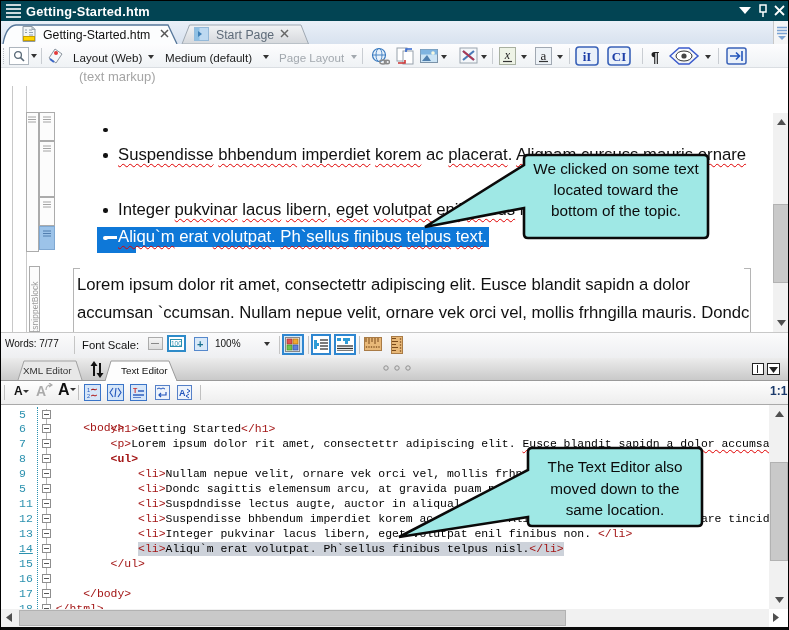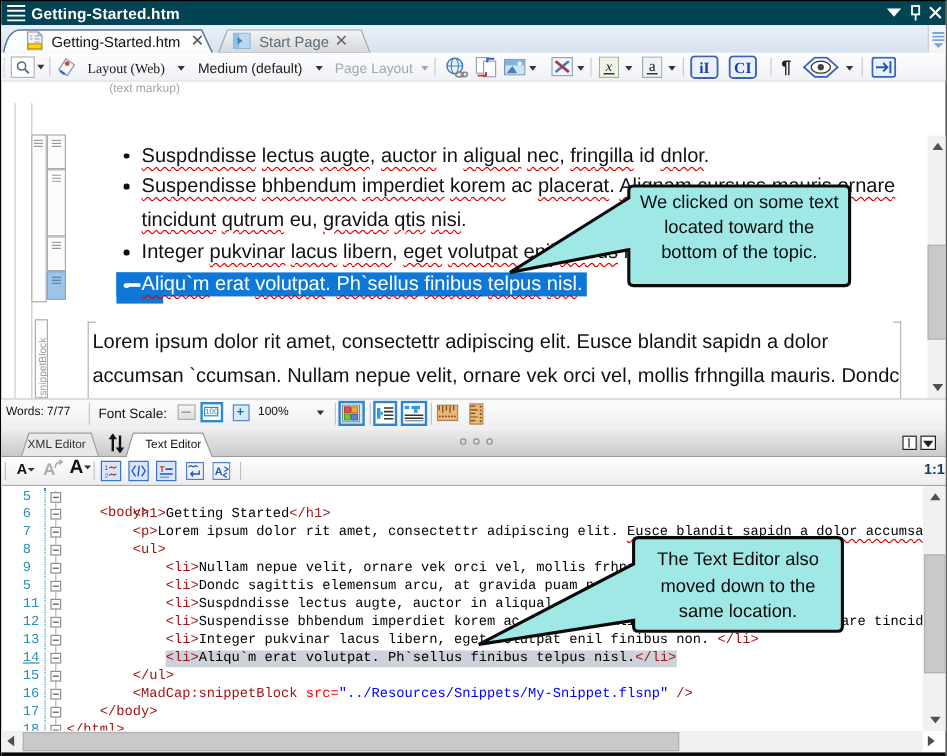--- a/index.html
+++ b/index.html
@@ -9,21 +9,21 @@
 #titlebar{position:absolute;left:0;top:0;width:789px;height:21px;background:#024453;border-top:1px solid #000;box-sizing:border-box;}
 #titletext{position:absolute;left:25px;top:4px;color:#fff;font-size:12.8px;font-weight:bold;letter-spacing:0.2px;}
 
 #tabbar{position:absolute;left:0;top:21px;width:789px;height:23px;background:linear-gradient(#EAF0F8,#D8E2EF);}
 
 #toolbar{position:absolute;left:0;top:44px;width:789px;height:24px;background:linear-gradient(#FDFDFE,#EFF2F5);border-bottom:1px solid #DADEE2;box-sizing:border-box;}
 .tsep{position:absolute;top:48px;width:1px;height:16px;background:#C9CDD2;}
 .tbtext{position:absolute;top:50.5px;font-size:11.6px;color:#1a1a1a;}
 .darr{position:absolute;width:0;height:0;border-left:3.5px solid transparent;border-right:3.5px solid transparent;border-top:4px solid #333;}
 
-#textmarkup{position:absolute;left:90px;top:69px;font-size:10px;color:#A5A5A5;}
+#textmarkup{position:absolute;left:78px;top:69px;font-size:13px;color:#A5A5A5;}
 .docline{position:absolute;font-size:16.7px;color:#111;white-space:pre;}
 .sq{text-decoration:underline wavy #E00000 1px;text-underline-offset:2.5px;}
 .csq{text-decoration:underline wavy #E00000 1px;text-underline-offset:2px;text-decoration-skip-ink:none;}
 .bullet{position:absolute;width:4.5px;height:4.5px;border-radius:50%;background:#111;}
 
 .codeline{position:absolute;left:0px;font-family:"Liberation Mono",monospace;font-size:11.45px;line-height:15px;height:15px;white-space:pre;color:#000;}
 .tag{color:#A31515;}
 .attr{color:#FF0000;}
 .str{color:#0000FF;}
 .lnum{position:absolute;left:18px;font-family:"Liberation Mono",monospace;font-size:11.5px;line-height:15px;color:#2B91AF;}
@@ -136,21 +136,21 @@
       <line x1="7.6" y1="7.6" x2="11" y2="11" stroke="#5A6A78" stroke-width="1.6"></line>
     </svg>
   <div class="darr" style="left:30px;top:54px;"></div>
   <div class="tsep" style="left:40px;"></div>
 
   <svg class="abs" style="left:46px;top:48px" width="17" height="16" viewBox="0 0 17 16">
     <path d="M2,10 L8,1 L15,6 L9,15 Z" fill="#F6F8FA" stroke="#8A949E" stroke-width="1"></path>
     <circle cx="9" cy="5" r="2" fill="#E23A3A"></circle>
     <path d="M3,11 L7,14" stroke="#3A66C8" stroke-width="2"></path>
   </svg>
-  <div class="tbtext" style="left:72px;font-family:Liberation Serif, serif;">Layout (Web)</div>
+  <div class="tbtext" style="left:72px;">Layout (Web)</div>
   <div class="darr" style="left:147px;top:55px;"></div>
   <div class="tbtext" style="left:164px;">Medium (default)</div>
   <div class="darr" style="left:262px;top:55px;"></div>
   <div class="tbtext" style="left:278px;color:#A2A8AE;">Page Layout</div>
   <div class="darr" style="left:350px;top:55px;border-top-color:#A2A8AE;"></div>
   <div class="tsep" style="left:361px;"></div>
 
   <svg class="abs" style="left:369px;top:47px" width="20" height="19" viewBox="0 0 20 19">
     <circle cx="9" cy="8" r="6.5" fill="#E8F2FB" stroke="#3A7ABF" stroke-width="1.2"></circle>
     <ellipse cx="9" cy="8" rx="3" ry="6.5" fill="none" stroke="#3A7ABF" stroke-width="0.9"></ellipse>
@@ -265,32 +265,30 @@
         <line x1="0" y1="6" x2="8" y2="6"></line>
       </g>
     </svg>
 
   <div class="abs" style="left:28px;top:266px;width:11px;height:66px;background:#FCFCFC;border:1px solid #ABABAB;box-sizing:border-box;"></div>
   <div class="abs" style="left:28px;top:266px;width:11px;height:66px;overflow:hidden;">
     <div style="position:absolute;left:1px;top:66px;transform-origin:0 0;transform:rotate(-90deg);font-size:8.5px;color:#9A9A9A;white-space:nowrap;">:snippetBlock</div>
   </div>
 
   <div class="bullet" style="left:102px;top:127.8px;"></div>
-  <div class="docline" style="left:117px;top:120px;"><span class="sq">Suspdndisse</span> <span class="sq">lectus</span> <span class="sq">augte</span>, <span class="sq">auctor</span> in <span class="sq">aligual</span> <span class="sq">nec</span>, <span class="sq">fringilla</span> id <span class="sq">dnlor</span>.</div>
   <div class="bullet" style="left:102px;top:153.2px;"></div>
   <div class="docline" style="left:117px;top:145.4px;"><span class="sq">Suspendisse</span> <span class="sq">bhbendum</span> <span class="sq">imperdiet</span> <span class="sq">korem</span> ac <span class="sq">placerat</span>. <span class="sq">Aliqnam</span> <span class="sq">cursuss</span> <span class="sq">mauris</span> <span class="sq">ornare</span></div>
-  <div class="docline" style="left:117px;top:172.9px;"><span class="sq">tincidunt</span> <span class="sq">qutrum</span> eu, <span class="sq">gravida</span> <span class="sq">qtis</span> <span class="sq">nisi</span>.</div>
   <div class="bullet" style="left:102px;top:208.2px;"></div>
   <div class="docline" style="left:117px;top:200.4px;">Integer <span class="sq">pukvinar</span> <span class="sq">lacus</span> <span class="sq">libern</span>, <span class="sq">eget</span> <span class="sq">volutpat</span> <span class="sq">enil</span> <span class="sq">finibus</span> non.</div>
 
   <div class="abs" style="left:96px;top:227px;width:392px;height:20px;background:#0E78D8;"></div>
   <div class="abs" style="left:96px;top:227px;width:39px;height:25.5px;background:#0E78D8;"></div>
   <div class="bullet" style="left:102px;top:235.8px;background:#fff;"></div>
   <div class="abs" style="left:104px;top:236.3px;width:12px;height:2.5px;background:#fff;"></div>
-  <div class="docline" style="left:117px;top:227.4px;color:#fff;"><span class="sq">Aliqu`m</span> erat <span class="sq">volutpat</span>. <span class="sq">Ph`sellus</span> <span class="sq">finibus</span> <span class="sq">telpus</span> <span class="sq">nisl</span>.</div>
+  <div class="docline" style="left:117px;top:227.4px;color:#fff;"><span class="sq">Aliqu`m</span> erat <span class="sq">volutpat</span>. <span class="sq">Ph`sellus</span> <span class="sq">finibus</span> <span class="sq">telpus</span> <span class="sq">text</span>.</div>
 
   <div class="abs" style="left:72px;top:268px;width:1px;height:64px;background:#B5B5B5;"></div>
   <div class="abs" style="left:72px;top:268px;width:7px;height:1px;background:#B5B5B5;"></div>
   <div class="abs" style="left:749px;top:268px;width:1px;height:64px;background:#B5B5B5;"></div>
   <div class="abs" style="left:743px;top:268px;width:7px;height:1px;background:#B5B5B5;"></div>
   <div class="docline" style="left:76px;top:274.9px;">Lorem ipsum dolor rit amet, consectettr adipiscing elit. Eusce blandit sapidn a dolor</div>
   <div class="docline" style="left:76px;top:302.6px;">accumsan `ccumsan. Nullam nepue velit, ornare vek orci vel, mollis frhngilla mauris. Dondc</div>
 
   <svg class="abs" style="left:415px;top:148px" width="300" height="100" viewBox="0 0 300 100">
     <path d="M112,7 L288,7 Q292,7 292,11 L292,86 Q292,90 288,90 L112,90 Q108,90 108,86 L108,60 L9,79 L108,17 L108,11 Q108,7 112,7 Z" fill="#9FE8E5" stroke="#0a0a0a" stroke-width="2.6" stroke-linejoin="miter"></path>
@@ -473,21 +471,21 @@
   <div class="abs" style="left:40.5px;top:19.4px;width:9px;height:9px;background:#fff;border:1px solid #8E8E8E;box-sizing:border-box;"></div>
   <div class="abs" style="left:42.5px;top:23.4px;width:5px;height:1px;background:#555;"></div>
   <div class="codeline" style="left:54.7px;top:16.4px;">        <span class="tag">&lt;h1&gt;</span><span class="ptx">Getting Started</span><span class="tag">&lt;/h1&gt;</span></div>
   <div class="lnum" style="top:31.4px;">7</div>
   <div class="abs" style="left:40.5px;top:34.4px;width:9px;height:9px;background:#fff;border:1px solid #8E8E8E;box-sizing:border-box;"></div>
   <div class="abs" style="left:42.5px;top:38.4px;width:5px;height:1px;background:#555;"></div>
   <div class="codeline" style="left:54.7px;top:31.4px;">        <span class="tag">&lt;p&gt;</span><span class="ptx">Lorem ipsum dolor rit amet, consectettr adipiscing elit. <span class="csq">Eusce blandit sapidn a dolor accumsan `ccumsan.</span></span></div>
   <div class="lnum" style="top:46.3px;">8</div>
   <div class="abs" style="left:40.5px;top:49.3px;width:9px;height:9px;background:#fff;border:1px solid #8E8E8E;box-sizing:border-box;"></div>
   <div class="abs" style="left:42.5px;top:53.3px;width:5px;height:1px;background:#555;"></div>
-  <div class="codeline" style="left:54.7px;top:46.3px;">        <span class="tag">&lt;ul&gt;</span></div>
+  <div class="codeline" style="left:54.7px;top:46.3px;font-weight:bold;">        <span class="tag">&lt;ul&gt;</span></div>
   <div class="lnum" style="top:61.2px;">9</div>
   <div class="abs" style="left:40.5px;top:64.2px;width:9px;height:9px;background:#fff;border:1px solid #8E8E8E;box-sizing:border-box;"></div>
   <div class="abs" style="left:42.5px;top:68.2px;width:5px;height:1px;background:#555;"></div>
   <div class="codeline" style="left:54.7px;top:61.2px;">            <span class="tag">&lt;li&gt;</span><span class="ptx">Nullam nepue velit, ornare vek orci vel, mollis frhngilla mauris.</span><span class="tag">&lt;/li&gt;</span></div>
   <div class="lnum" style="top:76.1px;">5</div>
   <div class="abs" style="left:40.5px;top:79.1px;width:9px;height:9px;background:#fff;border:1px solid #8E8E8E;box-sizing:border-box;"></div>
   <div class="abs" style="left:42.5px;top:83.1px;width:5px;height:1px;background:#555;"></div>
   <div class="codeline" style="left:54.7px;top:76.1px;">            <span class="tag">&lt;li&gt;</span><span class="ptx">Dondc sagittis elemensum arcu, at gravida puam porta qnis.</span><span class="tag">&lt;/li&gt;</span></div>
   <div class="lnum" style="top:91.1px;">11</div>
   <div class="abs" style="left:40.5px;top:94.1px;width:9px;height:9px;background:#fff;border:1px solid #8E8E8E;box-sizing:border-box;"></div>
@@ -505,21 +503,20 @@
   <div class="abs" style="left:40.5px;top:138.9px;width:9px;height:9px;background:#fff;border:1px solid #8E8E8E;box-sizing:border-box;"></div>
   <div class="abs" style="left:42.5px;top:142.9px;width:5px;height:1px;background:#555;"></div>
   <div class="codeline" style="left:54.7px;top:135.9px;">            <span class="tag">&lt;li&gt;</span><span class="ptx">Aliqu`m erat volutpat. Ph`sellus finibus telpus nisl.</span><span class="tag">&lt;/li&gt;</span></div>
   <div class="lnum" style="top:150.8px;">15</div>
   <div class="abs" style="left:40.5px;top:153.8px;width:9px;height:9px;background:#fff;border:1px solid #8E8E8E;box-sizing:border-box;"></div>
   <div class="abs" style="left:42.5px;top:157.8px;width:5px;height:1px;background:#555;"></div>
   <div class="codeline" style="left:54.7px;top:150.8px;">        <span class="tag">&lt;/ul&gt;</span></div>
   <div class="lnum" style="top:165.7px;">16</div>
   <div class="abs" style="left:40.5px;top:168.7px;width:9px;height:9px;background:#fff;border:1px solid #8E8E8E;box-sizing:border-box;"></div>
   <div class="abs" style="left:42.5px;top:172.7px;width:5px;height:1px;background:#555;"></div>
-  <div class="codeline" style="left:54.7px;top:165.7px;">        <span class="tag">&lt;MadCap:snippetBlock</span><span class="attr"> src=</span><span class="str">"../Resources/Snippets/My-Snippet.flsnp"</span><span class="tag"> /&gt;</span></div>
   <div class="lnum" style="top:180.7px;font-family:Liberation Mono, monospace;">17</div>
   <div class="abs" style="left:40.5px;top:183.7px;width:9px;height:9px;background:#fff;border:1px solid #8E8E8E;box-sizing:border-box;"></div>
   <div class="abs" style="left:42.5px;top:187.7px;width:5px;height:1px;background:#555;"></div>
   <div class="codeline" style="left:54.7px;top:180.7px;">    <span class="tag">&lt;/body&gt;</span></div>
   <div class="lnum" style="top:195.6px;">18</div>
   <div class="abs" style="left:40.5px;top:198.6px;width:9px;height:9px;background:#fff;border:1px solid #8E8E8E;box-sizing:border-box;"></div>
   <div class="abs" style="left:42.5px;top:202.6px;width:5px;height:1px;background:#555;"></div>
   <div class="codeline" style="left:54.7px;top:195.6px;"><span class="tag">&lt;/html&gt;</span></div>
   <div class="abs" style="left:36px;top:2px;width:1px;height:202px;border-left:1px dotted #2B91AF;"></div>
   <div class="abs" style="left:44.5px;top:4px;width:1px;height:200px;background:#B5B5B5;z-index:-1;"></div>

